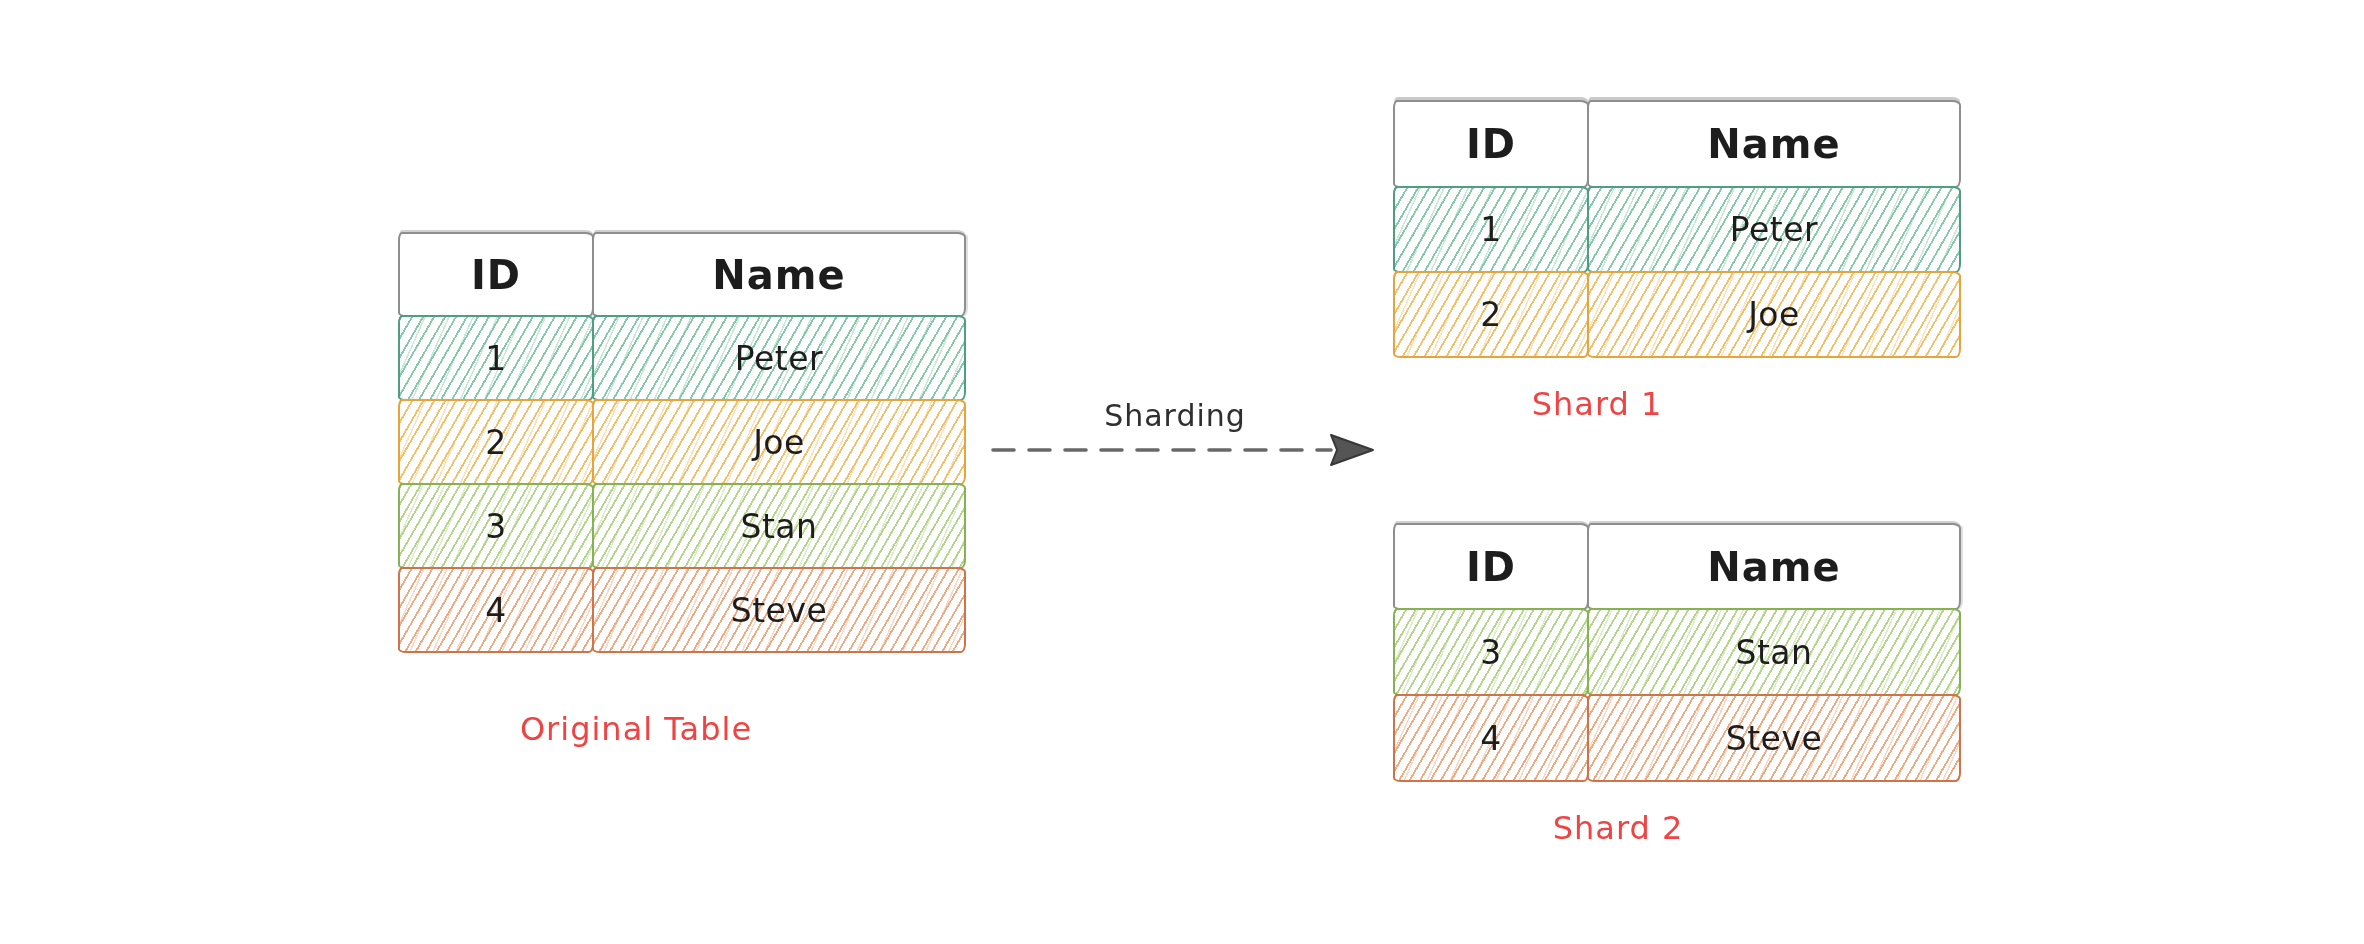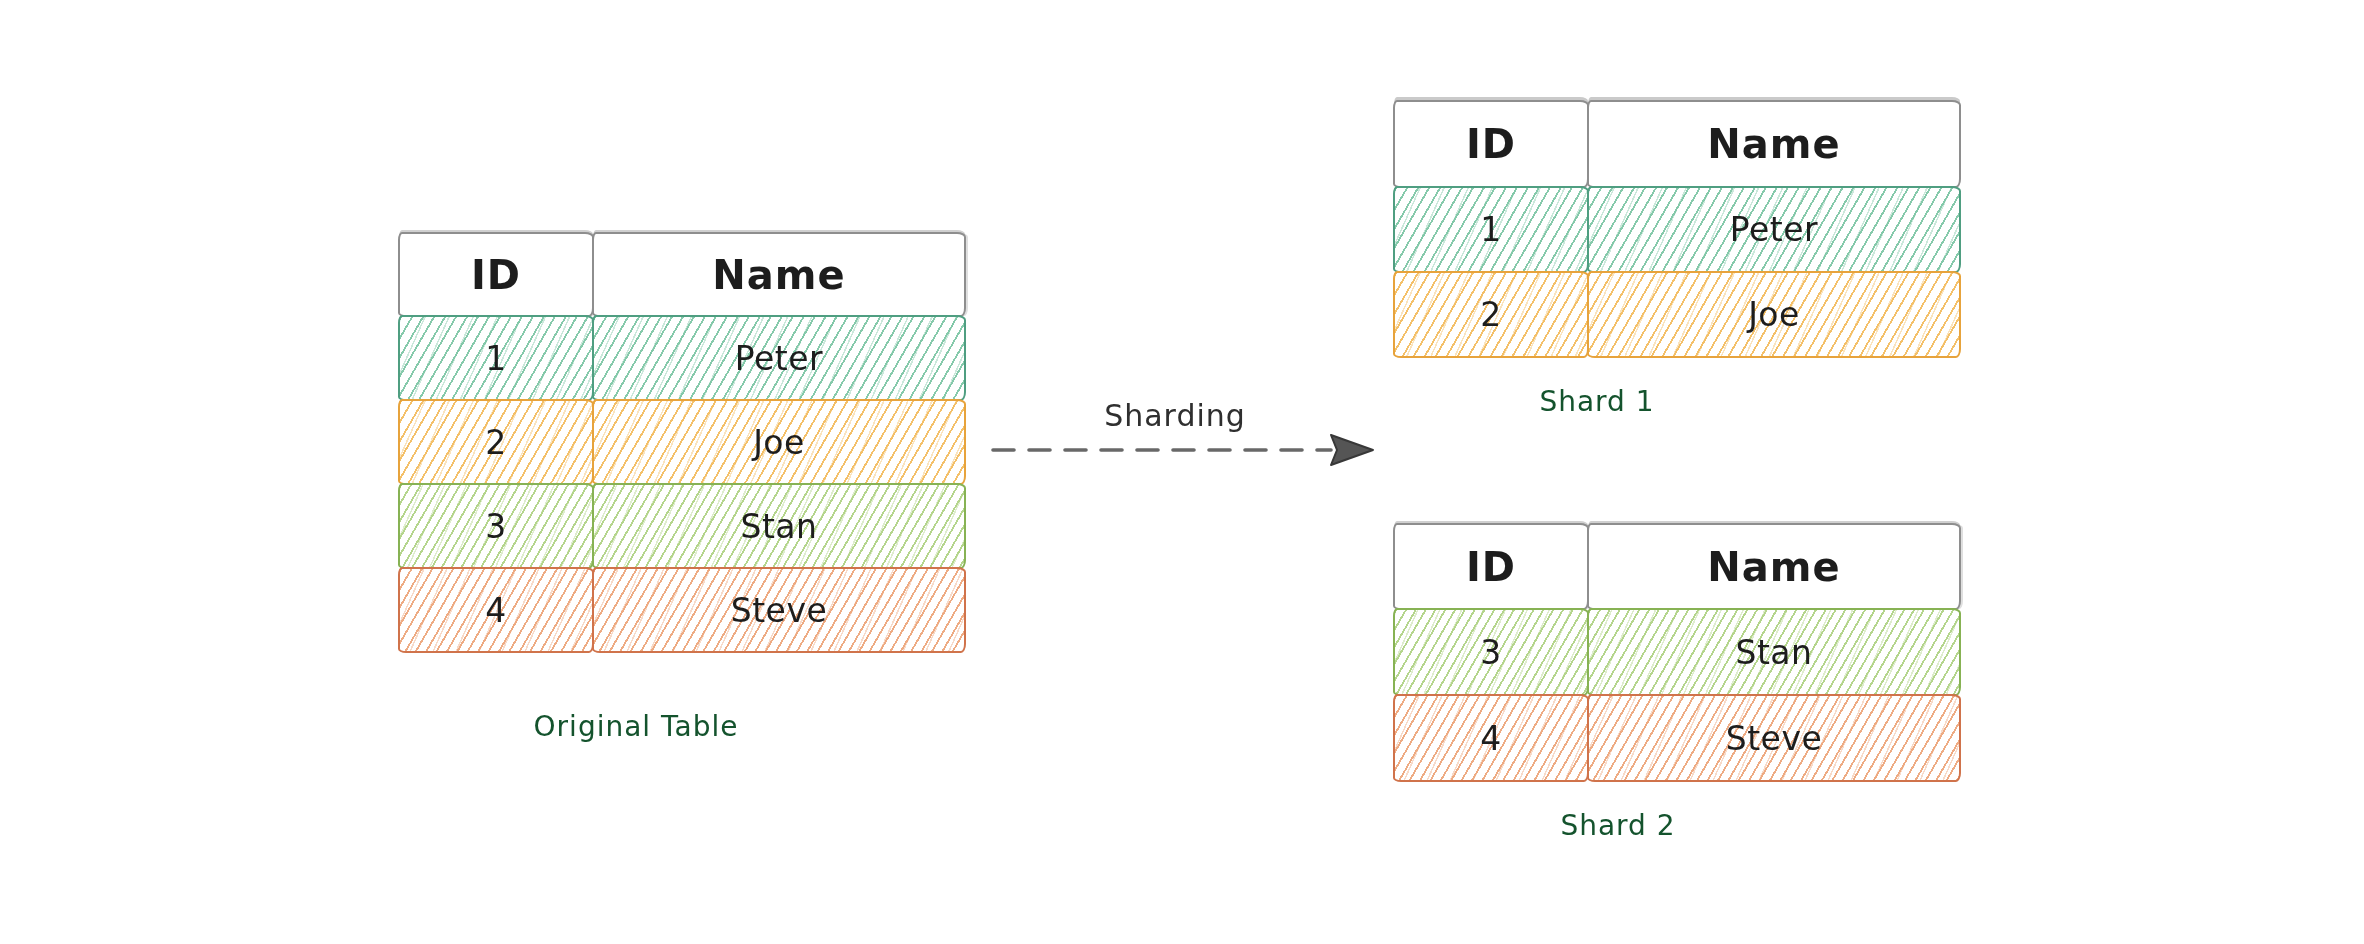--- a/index.html
+++ b/index.html
@@ -54,21 +54,21 @@
   }
   .row-salmon .cell{
     border-color:#d0734b;
     background-image:
       repeating-linear-gradient(120deg, rgba(237,167,125,.95) 0 1.8px, transparent 1.8px 9px),
       repeating-linear-gradient(114deg, rgba(237,167,125,.42) 0 1.5px, transparent 1.5px 21px);
   }
 
   .caption{
     position:absolute;transform:translateX(-50%);white-space:nowrap;
-    font-size:28px;color:#14532d;letter-spacing:1px;
+    font-size:32px;color:#ef4444;letter-spacing:1px;
   }
   .arrow-label{
     position:absolute;transform:translateX(-50%);white-space:nowrap;
     font-size:30px;color:#2f2f2f;letter-spacing:1px;
   }
   .arrow-svg{position:absolute;}
 </style>
 </head>
 <body>
 

